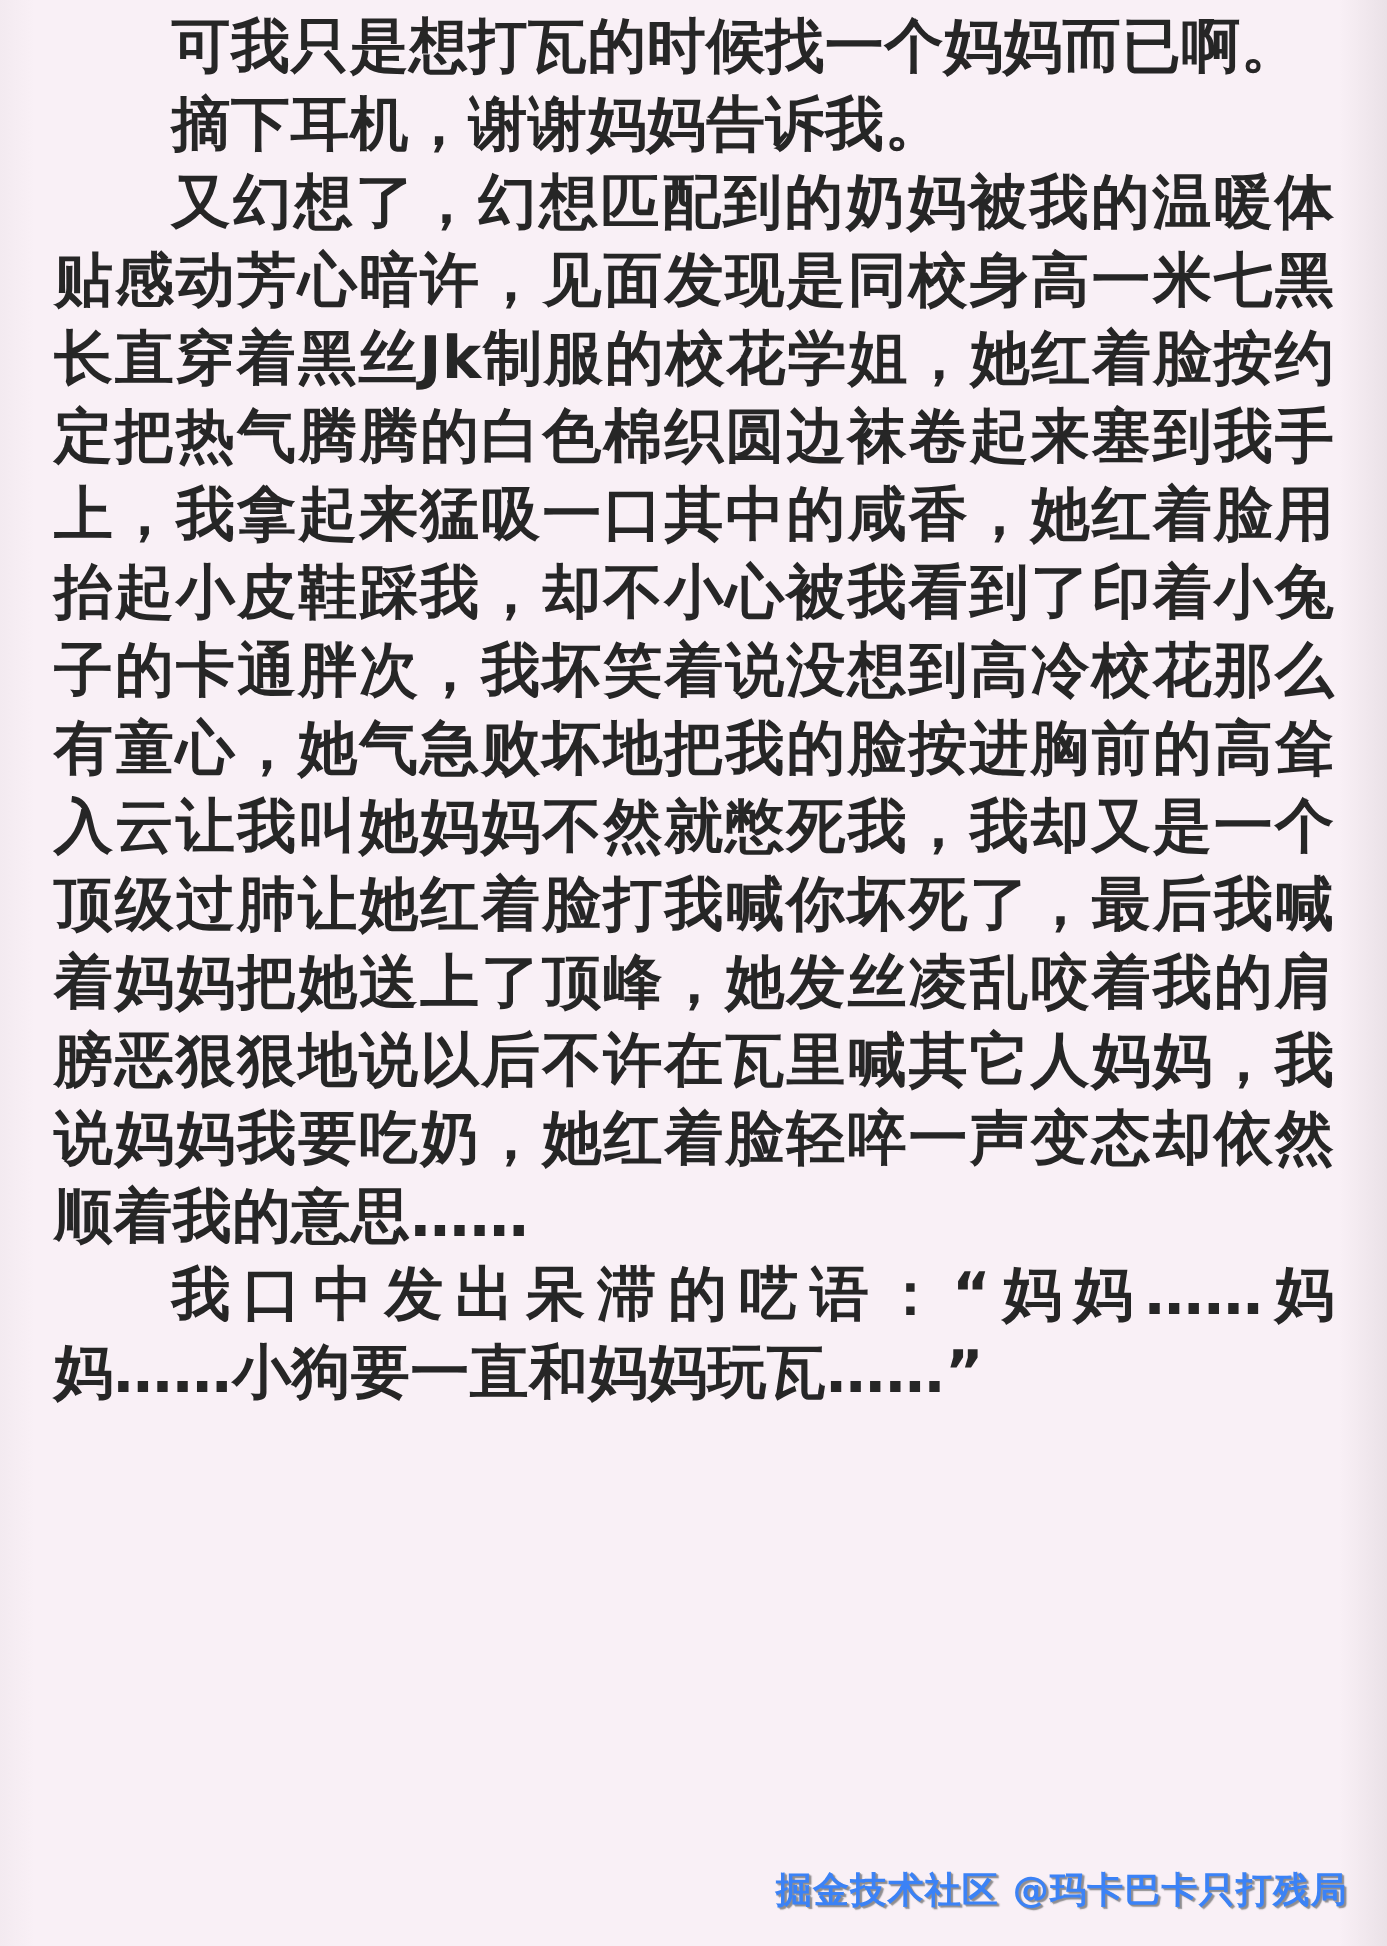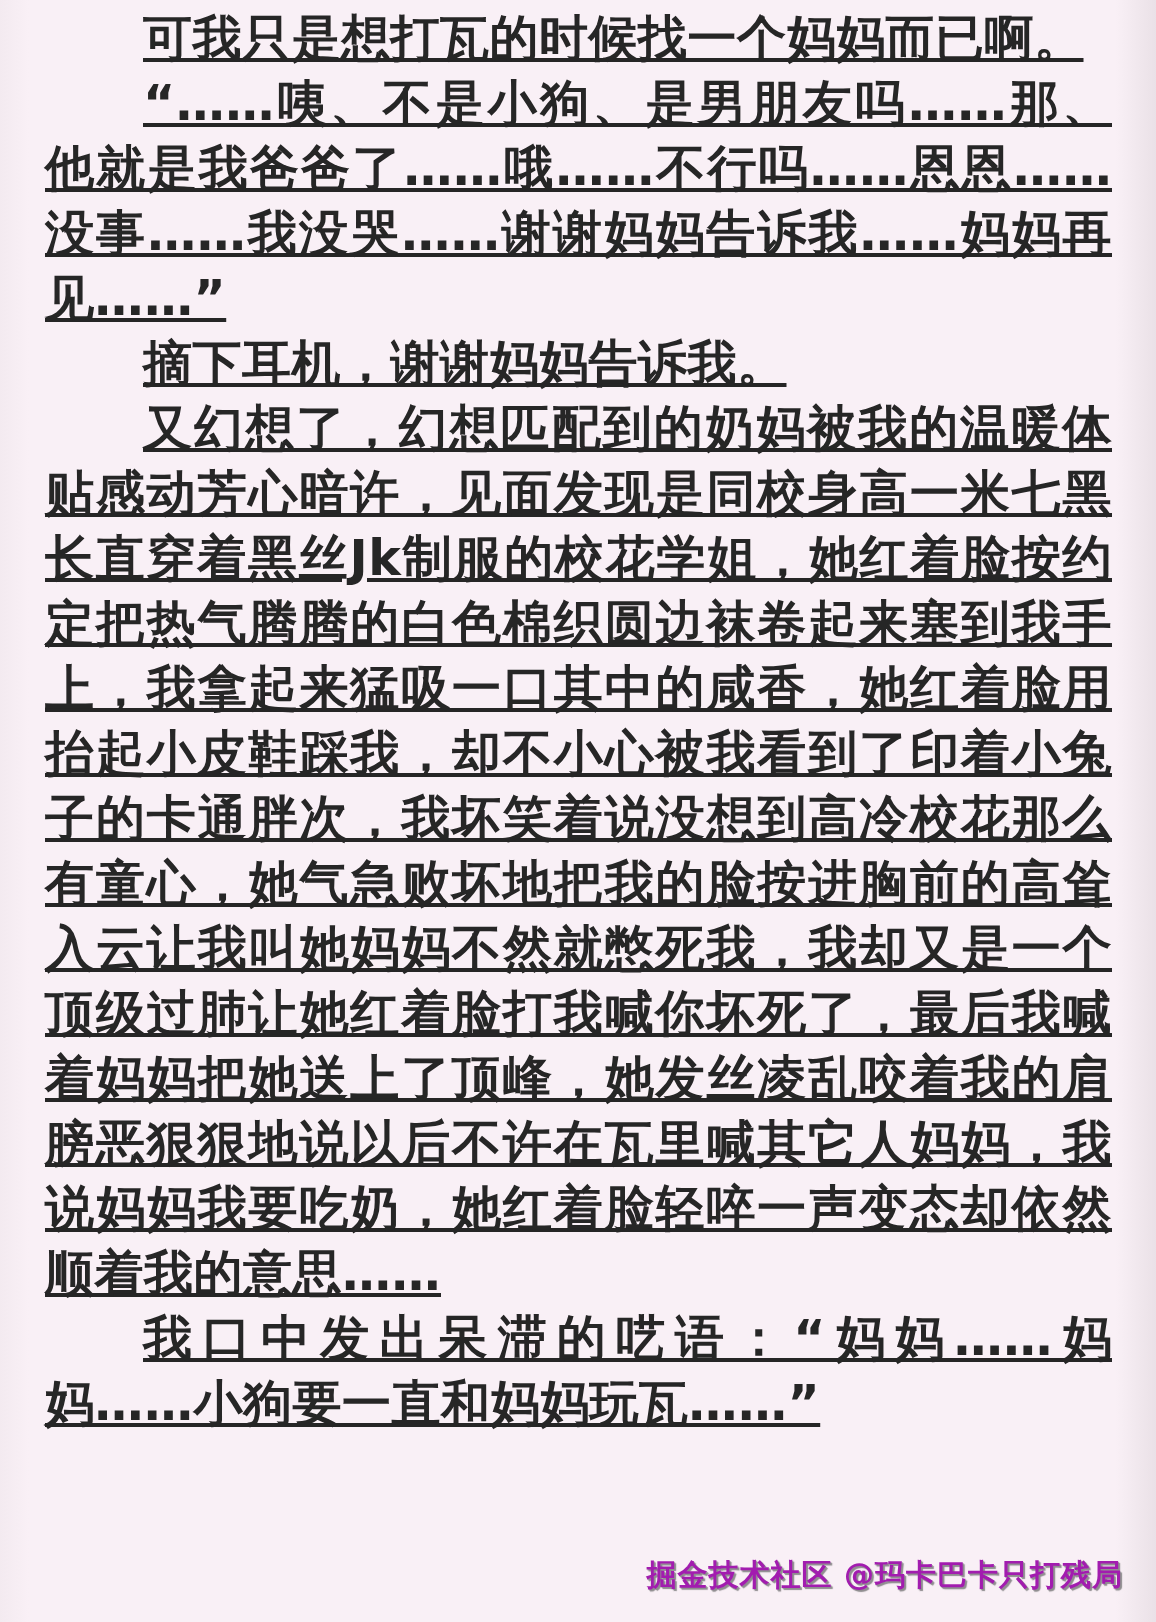--- a/index.html
+++ b/index.html
@@ -23,38 +23,36 @@
     font-size: 49px;
     line-height: 65px;
     font-weight: 600;
     text-align: justify;
     letter-spacing: 0.5px;
   }
   .article p {
     margin: 0;
     padding: 0;
     text-indent: 2em;
-    text-decoration: underline;
   }
   .watermark {
     position: absolute;
     right: 33px;
     bottom: 26px;
     font-size: 30px;
     font-weight: 600;
     letter-spacing: 1px;
-    color: #a21caf;
+    color: #3b82f6;
     text-shadow: 2px 2px 1px #8f8d8f, 1px 1px 0 #a9a7a9;
     white-space: nowrap;
   }
 </style>
 </head>
 <body>
 
 <div class="article">
   <p>可我只是想打瓦的时候找一个妈妈而已啊。</p>
-  <p>“……咦、不是小狗、是男朋友吗……那、他就是我爸爸了……哦……不行吗……恩恩……没事……我没哭……谢谢妈妈告诉我……妈妈再见……”</p>
   <p>摘下耳机，谢谢妈妈告诉我。</p>
   <p>又幻想了，幻想匹配到的奶妈被我的温暖体贴感动芳心暗许，见面发现是同校身高一米七黑长直穿着黑丝Jk制服的校花学姐，她红着脸按约定把热气腾腾的白色棉织圆边袜卷起来塞到我手上，我拿起来猛吸一口其中的咸香，她红着脸用抬起小皮鞋踩我，却不小心被我看到了印着小兔子的卡通胖次，我坏笑着说没想到高冷校花那么有童心，她气急败坏地把我的脸按进胸前的高耸入云让我叫她妈妈不然就憋死我，我却又是一个顶级过肺让她红着脸打我喊你坏死了，最后我喊着妈妈把她送上了顶峰，她发丝凌乱咬着我的肩膀恶狠狠地说以后不许在瓦里喊其它人妈妈，我说妈妈我要吃奶，她红着脸轻啐一声变态却依然顺着我的意思……</p>
   <p>我口中发出呆滞的呓语：“妈妈……妈妈……小狗要一直和妈妈玩瓦……”</p>
 </div>
 
 <div class="watermark">掘金技术社区 @玛卡巴卡只打残局</div>
 
 </body></html>

